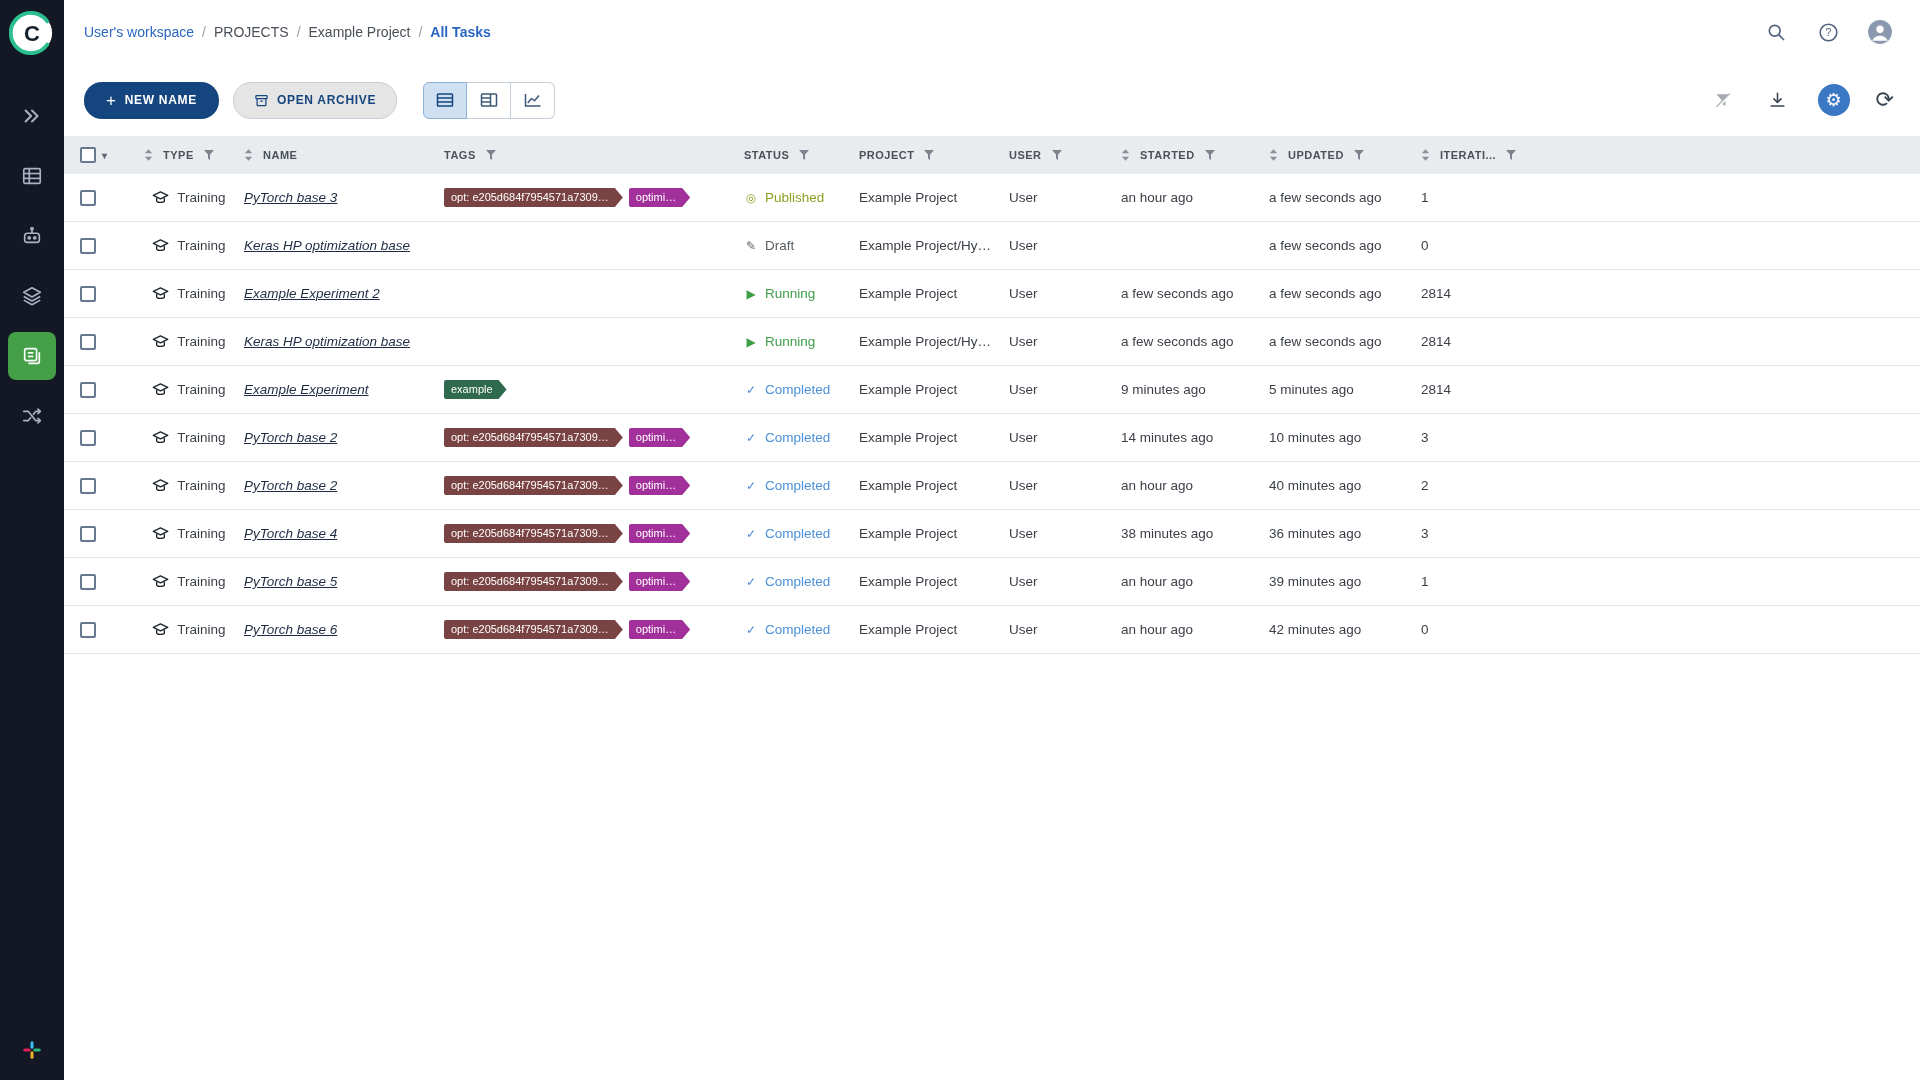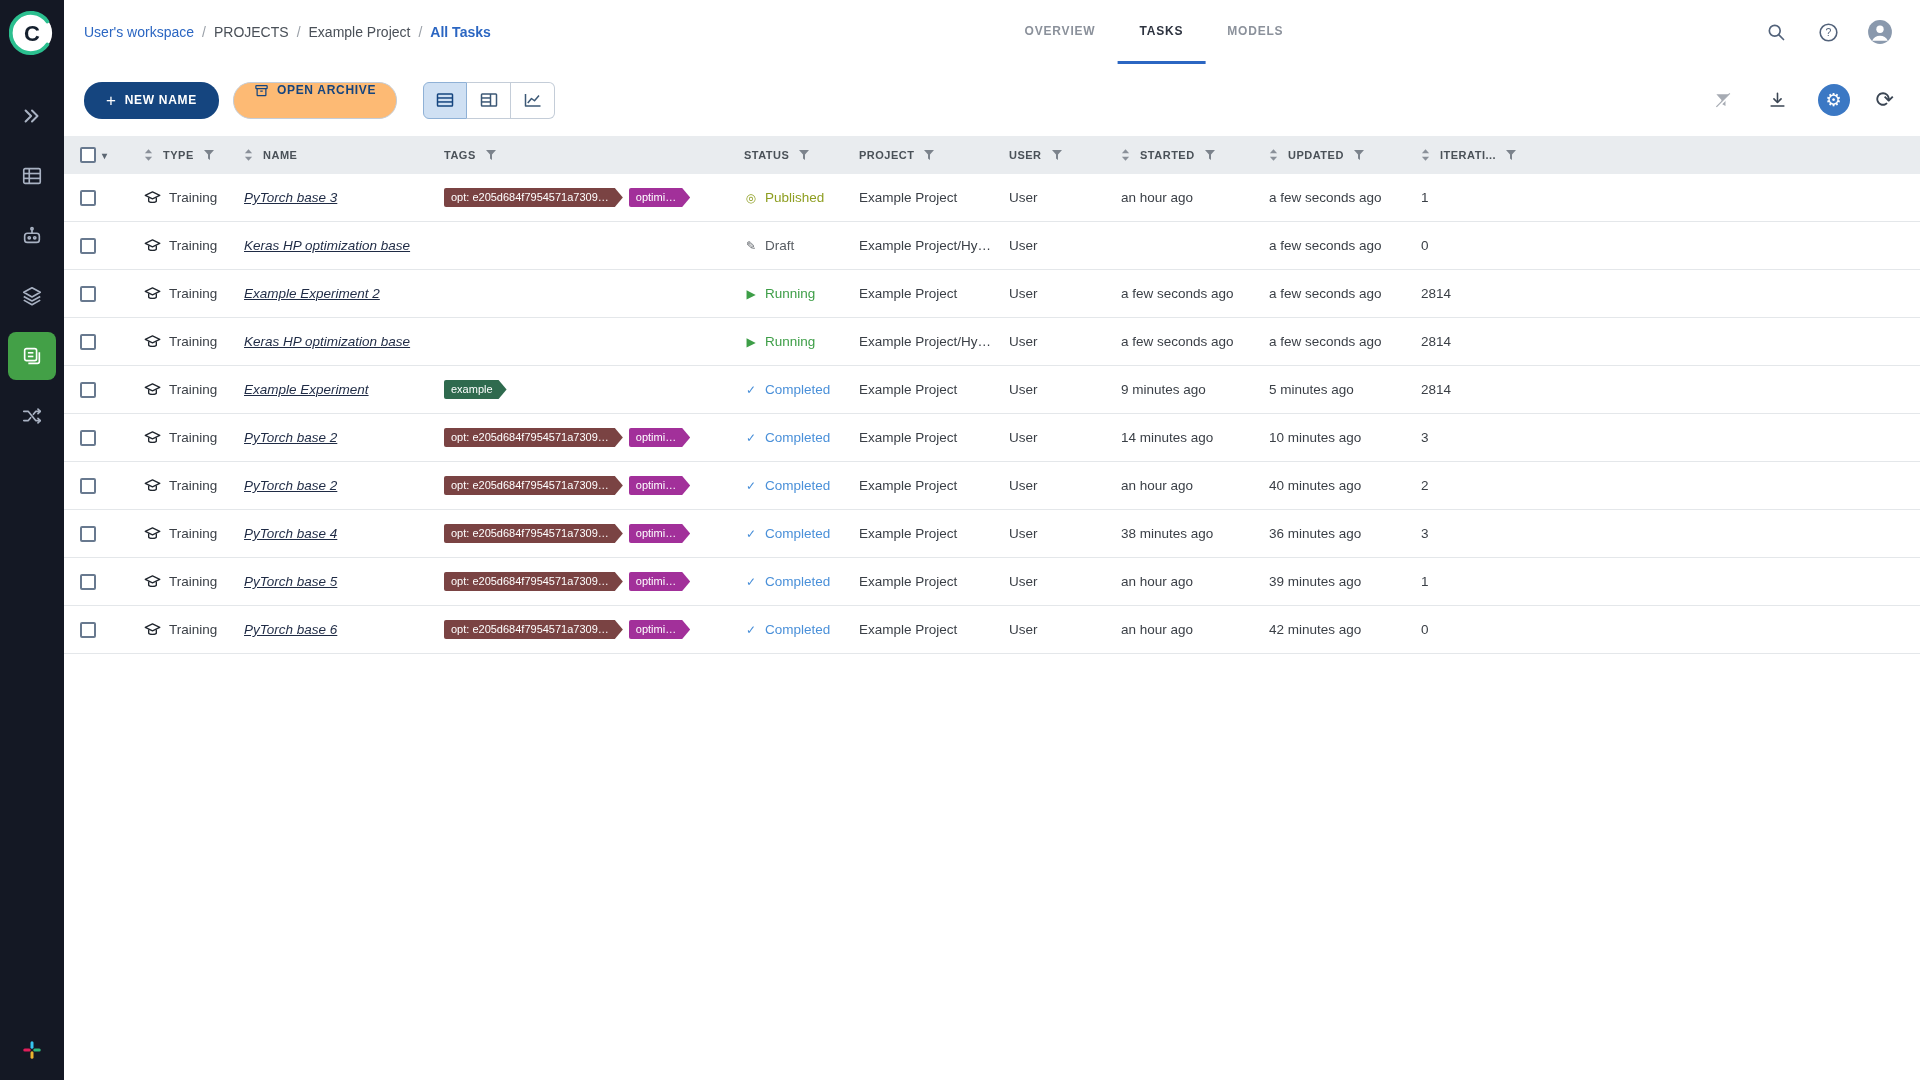--- a/index.html
+++ b/index.html
@@ -28,21 +28,21 @@
   .crumb-current { color:#2b66c2; font-weight:600; cursor:pointer; }
   .tabs { position:absolute; left:50%; transform:translateX(3.5%); top:0; height:64px; display:flex; }
   .tab { height:64px; display:flex; align-items:center; padding:0 22px; font-size:12px; font-weight:600; letter-spacing:0.8px; color:#8b919b; cursor:pointer; border-bottom:3px solid transparent; }
   .tab.active { color:#2e3440; border-bottom-color:#2b66c2; }
   .topbar-right { margin-left:auto; display:flex; align-items:center; gap:24px; }
   .icon-btn { width:28px; height:28px; display:flex; align-items:center; justify-content:center; cursor:pointer; }
 
   
   .toolbar { height:72px; display:flex; align-items:center; padding:0 26px 0 20px; gap:14px; flex-shrink:0; }
   .btn-primary { display:flex; align-items:center; gap:8px; background:#15457f; color:#fff; border:none; border-radius:18px; height:37px; padding:0 22px; font-size:12px; font-weight:700; letter-spacing:0.7px; font-family:inherit; cursor:pointer; }
-  .btn-outline { display:flex; align-items:flex-start; gap:8px; background:#fdba74; color:#15457f; border:1px solid #c4cdd8; border-radius:18px; height:37px; padding:0 20px; font-size:12px; font-weight:700; letter-spacing:0.7px; font-family:inherit; cursor:pointer; }
+  .btn-outline { display:flex; align-items:center; gap:8px; background:#e5e5e5; color:#15457f; border:1px solid #c4cdd8; border-radius:18px; height:37px; padding:0 20px; font-size:12px; font-weight:700; letter-spacing:0.7px; font-family:inherit; cursor:pointer; }
   .plus { font-size:17px; font-weight:400; line-height:1; }
   .view-toggle { display:flex; margin-left:12px; }
   .vt-btn { width:44px; height:37px; border:1px solid #c4cdd8; background:#fff; display:flex; align-items:center; justify-content:center; cursor:pointer; }
   .vt-btn:first-child { border-radius:6px 0 0 6px; }
   .vt-btn:last-child { border-radius:0 6px 6px 0; border-left:none; }
   .vt-btn:nth-child(2) { border-left:none; }
   .vt-btn.active { background:#cfe0f3; border-color:#8fb1d6; }
   .toolbar-right { margin-left:auto; display:flex; align-items:center; gap:26px; }
   .gear-circle { width:32px; height:32px; border-radius:50%; background:#3b78c4; color:#fff; display:flex; align-items:center; justify-content:center; font-size:18px; cursor:pointer; }
   .refresh-glyph { font-size:22px; color:#3a4553; cursor:pointer; line-height:1; }
@@ -50,21 +50,21 @@
   
   .table { flex:1; overflow:hidden; display:flex; flex-direction:column; }
   .thead, .trow { display:grid; grid-template-columns:64px 100px 200px 300px 115px 150px 112px 148px 152px minmax(0,1fr); padding-left:16px; align-items:center; }
   .thead { background:#e9ecef; height:38px; flex-shrink:0; }
   .hcell { display:flex; align-items:center; gap:10px; font-size:11px; font-weight:700; letter-spacing:0.5px; color:#4a5158; white-space:nowrap; overflow:hidden; cursor:pointer; }
   .trow { height:48px; border-bottom:1px solid #e4e7ea; cursor:pointer; background:#fff; }
   .cell { white-space:nowrap; overflow:hidden; text-overflow:ellipsis; font-size:13.5px; color:#3a3f46; padding-right:10px; }
   .checkbox { width:16px; height:16px; border:2px solid #68798f; border-radius:2px; display:inline-block; cursor:pointer; background:#fff; }
   .c-check { display:flex; align-items:center; gap:6px; }
   .caret { color:#5c6672; font-size:10px; cursor:pointer; }
-  .c-type { display:flex; align-items:center; gap:8px; }
+  .c-type { display:flex; align-items:center; gap:8px;justify-content:center; }
   .name-text { font-style:italic; color:#1f2b45; font-weight:500;text-decoration:underline; }
   .c-tags { display:flex; align-items:center; gap:6px; overflow:hidden; }
   .tag { color:#fff; font-size:11px; line-height:19px; height:19px; padding:0 14px 0 7px; white-space:nowrap; clip-path:polygon(0 0, calc(100% - 8px) 0, 100% 50%, calc(100% - 8px) 100%, 0 100%); border-radius:2px 0 0 2px; flex-shrink:0; }
   .c-status { display:flex; align-items:center; gap:7px; font-size:13.5px; }
   .status-icon { width:14px; text-align:center; font-size:12px; }
 
   .sort-svg, .funnel-svg { flex-shrink:0; }
 </style>
 </head>
 <body>
@@ -142,25 +142,20 @@
       <nav class="breadcrumb">
         <span class="crumb-link">User's workspace</span>
         <span class="crumb-sep">/</span>
         <span class="crumb-plain">PROJECTS</span>
         <span class="crumb-sep">/</span>
         <span class="crumb-plain">Example Project</span>
         <span class="crumb-sep">/</span>
         <span class="crumb-current">All Tasks</span>
       </nav>
 
-      <div class="tabs">
-        <div class="tab">OVERVIEW</div>
-        <div class="tab active">TASKS</div>
-        <div class="tab">MODELS</div>
-      </div>
 
       <div class="topbar-right">
         <span class="icon-btn">
           <svg width="20" height="20" viewBox="0 0 24 24" fill="none" stroke="#52627a" stroke-width="2" stroke-linecap="round">
               <circle cx="10.5" cy="10.5" r="6.5"></circle>
               <line x1="15.5" y1="15.5" x2="21" y2="21"></line>
             </svg>
         </span>
         <span class="icon-btn">
           <svg width="21" height="21" viewBox="0 0 24 24" fill="none" stroke="#52627a" stroke-width="1.8">

